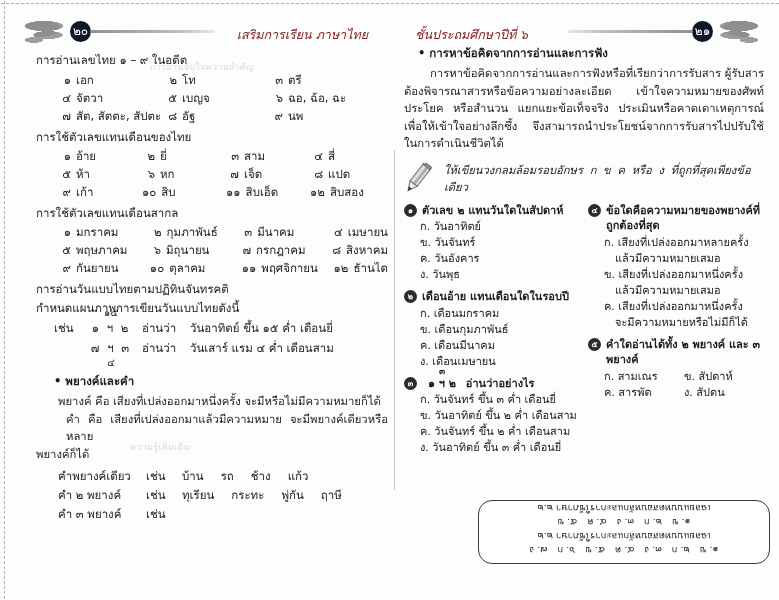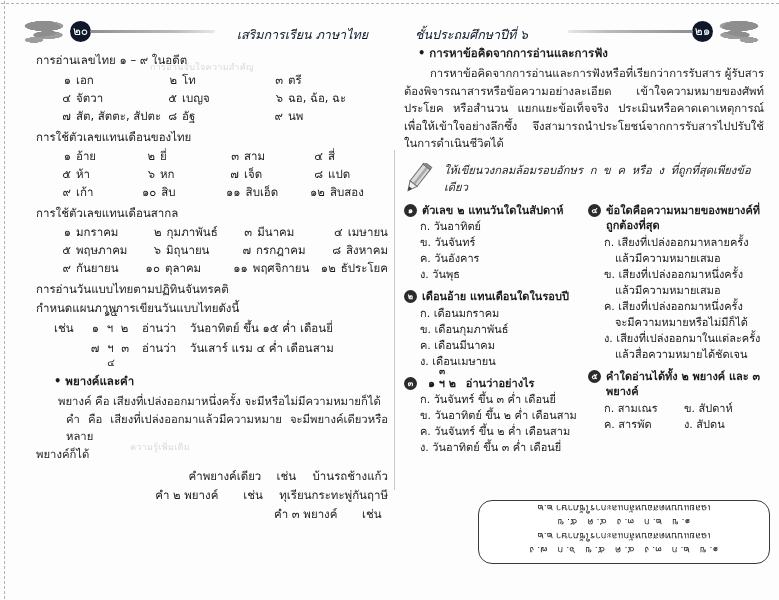--- a/index.html
+++ b/index.html
@@ -65,21 +65,21 @@
   .headrule{
     position:absolute;top:14px;height:3px;
     background:linear-gradient(90deg,#8f8f8f,#bdbdbd 70%,#e8e8e8);
     border-radius:2px;
   }
   #head-left .headrule{left:72px;width:125px;}
   #head-right .headrule{right:72px;width:125px;
     background:linear-gradient(270deg,#8f8f8f,#bdbdbd 70%,#e8e8e8);}
   .headtitle{
     position:absolute;top:9px;font-size:12.5px;font-style:italic;
-    color:#0f172a;white-space:nowrap;
+    color:#7f1d1d;white-space:nowrap;
   }
   #head-left .headtitle{right:0;}
   #head-right .headtitle{left:0;}
 
   
   #col-left{position:absolute;left:36px;top:52px;width:352px;}
   #col-right{position:absolute;left:404px;top:44px;width:360px;}
   #gutter{position:absolute;left:394px;top:150px;width:1px;height:340px;background:#c9c9c9;}
 
   
@@ -94,24 +94,24 @@
   .numcell{display:flex;gap:5px;white-space:nowrap;}
   .numcell .n{min-width:13px;text-align:right;}
   .g3 .numcell{width:106px;}
   .g3 .numcell:last-child{width:auto;}
   .g4 .numcell{width:84px;}
   .g4 .numcell:last-child{width:auto;}
   .g4w .numcell{width:92px;}
   .g4w .numcell:last-child{width:auto;}
 
   
-  .wordrow{display:flex;font-size:11.5px;line-height:19px;padding-left:22px;gap:10px;justify-content:flex-end;}
+  .wordrow{display:flex;font-size:11.5px;line-height:19px;padding-left:22px;gap:10px;}
   .wordrow .lbl{width:78px;white-space:nowrap;}
   .wordrow .eg{width:26px;}
-  .wordrow .items{display:flex;gap:0;white-space:nowrap;}
+  .wordrow .items{display:flex;gap:17px;white-space:nowrap;}
 
   
   .lunar-block{padding-left:18px;font-size:11.5px;line-height:18px;}
   .lunar-row{display:flex;align-items:center;gap:8px;height:20px;}
   .lunar-row .chen{width:26px;}
   .lunar-date{position:relative;width:46px;text-align:center;}
   .lunar-date .mid{letter-spacing:2px;}
   .lunar-date .up,.lunar-date .dn{
     position:absolute;left:0;right:0;text-align:center;font-size:10px;line-height:10px;
   }
@@ -344,21 +344,21 @@
           <div class="numcell">
             <span class="n">๑๐</span>
             <span>ตุลาคม</span>
           </div>
           <div class="numcell">
             <span class="n">๑๑</span>
             <span>พฤศจิกายน</span>
           </div>
           <div class="numcell">
             <span class="n">๑๒</span>
-            <span>ธัประโยค</span>
+            <span>ธัานได</span>
           </div>
         </div>
       </div>
 
     <div class="sub-head">การอ่านวันแบบไทยตามปฏิทินจันทรคติ</div>
     <div class="sub-head" style="margin-top:0;">กำหนดแผนภาพการเขียนวันแบบไทยดังนี้</div>
 
     <div class="lunar-block" id="lunar-examples">
         <div class="lunar-row">
           <span class="chen">เช่น</span>
@@ -467,21 +467,20 @@
       <div class="quizcol right" id="quiz-right">
           <div class="q">
             <div class="q-head">
               <span class="q-num">๔</span>
               <span class="q-text">ข้อใดคือความหมายของพยางค์ที่ถูกต้องที่สุด</span>
             </div>
             <div class="q-opts">
               <div class="opt wrap"><span class="ol">ก.</span> เสียงที่เปล่งออกมาหลายครั้ง<br>แล้วมีความหมายเสมอ</div>
               <div class="opt wrap"><span class="ol">ข.</span> เสียงที่เปล่งออกมาหนึ่งครั้ง<br>แล้วมีความหมายเสมอ</div>
               <div class="opt wrap"><span class="ol">ค.</span> เสียงที่เปล่งออกมาหนึ่งครั้ง<br>จะมีความหมายหรือไม่มีก็ได้</div>
-              <div class="opt wrap"><span class="ol">ง.</span> เสียงที่เปล่งออกมาในแต่ละครั้ง<br>แล้วสื่อความหมายได้ชัดเจน</div>
             </div>
           </div>
           <div class="q">
             <div class="q-head">
               <span class="q-num">๕</span>
               <span class="q-text">คำใดอ่านได้ทั้ง ๒ พยางค์ และ ๓ พยางค์</span>
             </div>
             <div class="q-opts">
               <div class="opt-cols">
                 <div class="opt">ก. สามเณร</div>

